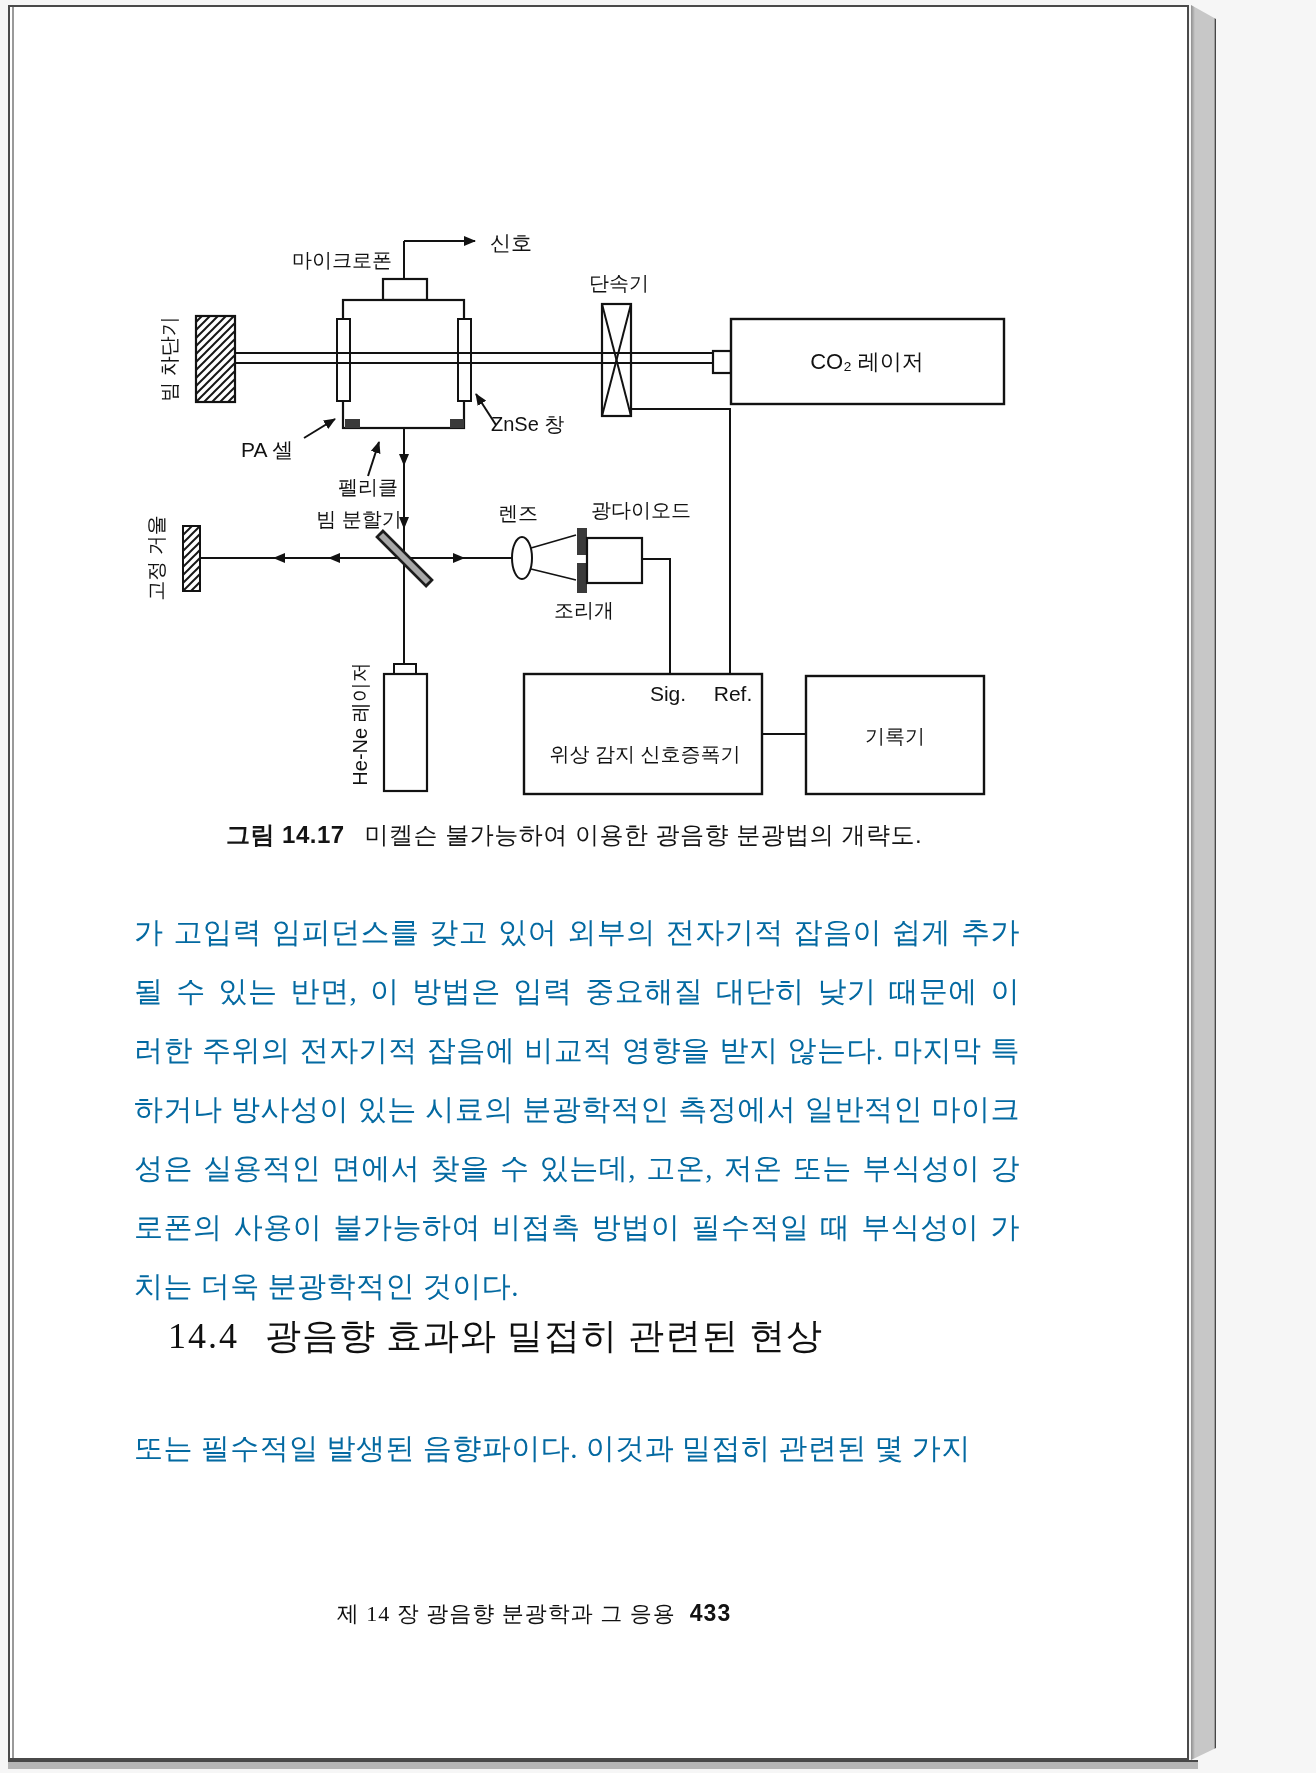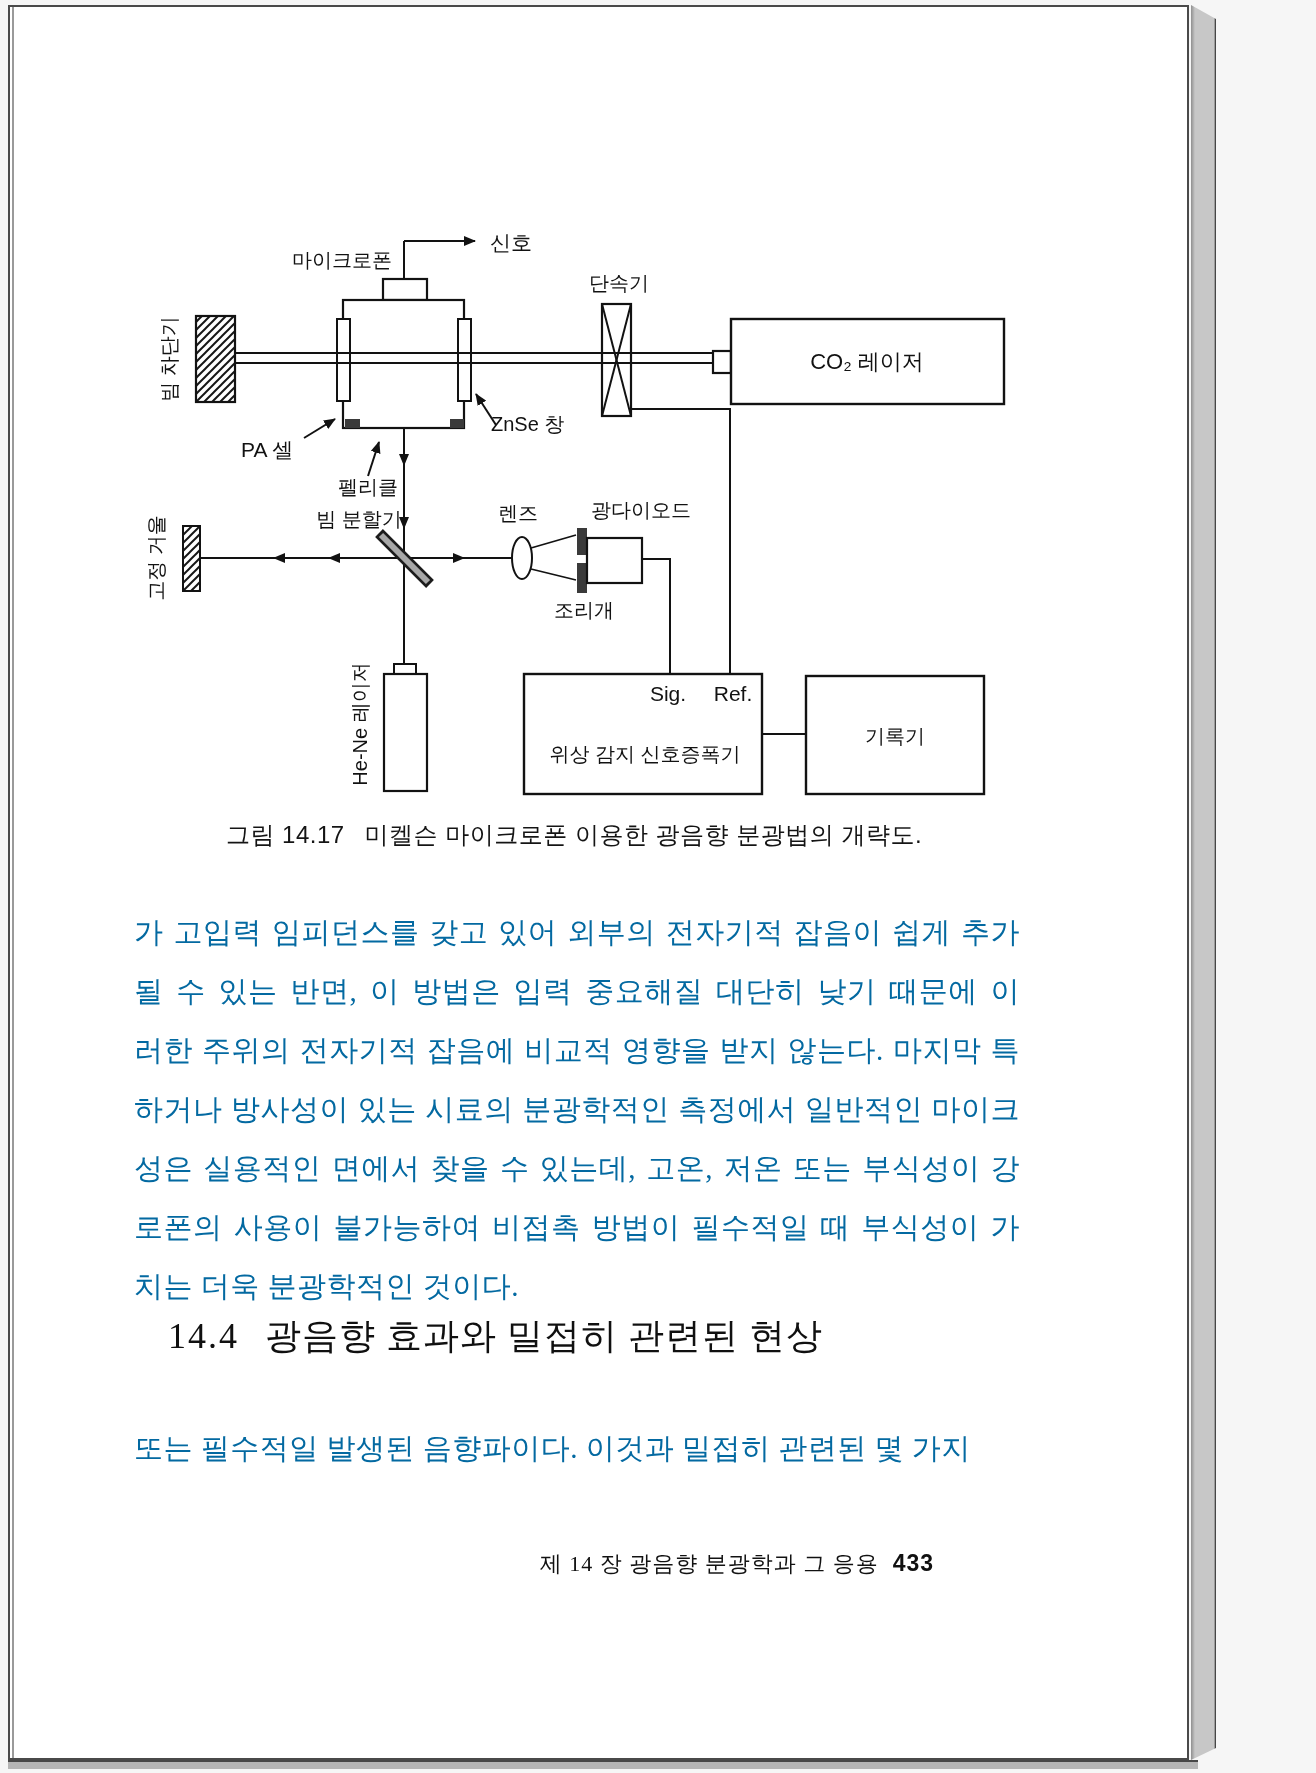--- a/index.html
+++ b/index.html
@@ -12,35 +12,35 @@
         background:linear-gradient(90deg,#8f8f8f 0,#c7c7c7 4px,#c7c7c7 calc(100% - 2px),#1c1c1c 100%);
         clip-path:polygon(0 0,100% 14px,100% calc(100% - 12px),0 100%);}
   .page-bottom-edge{position:absolute;left:8px;top:1760px;width:1190px;height:9px;
         background:#b5b5b5;border-top:2px solid #474747;box-sizing:border-box;}
 
   .diagram{position:absolute;left:124px;top:169px;}
   .diagram text{font-family:"Liberation Sans","DejaVu Sans",sans-serif;fill:#121212;}
 
   .caption{position:absolute;left:124px;top:812px;width:880px;text-align:center;
         font-family:"Liberation Sans","DejaVu Sans",sans-serif;font-size:24px;color:#141414;letter-spacing:.5px;}
-  .caption b{font-weight:400;margin-right:20px;}
+  .caption b{font-weight:700;margin-right:20px;}
 
   .bodytext{position:absolute;left:124px;width:886px;color:#0369a1;font-size:29px;}
   .bodytext .line{height:59px;line-height:59px;text-align:justify;text-align-last:justify;
         letter-spacing:.5px;white-space:nowrap;}
   .bodytext .line.last{text-align-last:left;}
   .bodytext .line.indent{text-indent:28px;}
   #para1{top:896px;}
   #para2{top:1412px;}
 
   .heading{position:absolute;left:158px;top:1305px;font-size:36px;color:#101010;
         font-family:"Liberation Serif","DejaVu Serif",serif;letter-spacing:1px;white-space:nowrap;}
   .heading .num{margin-right:26px;letter-spacing:2px;}
 
-  .footer{position:absolute;left:124px;top:1542px;width:800px;text-align:right;
+  .footer{position:absolute;left:124px;top:1592px;width:800px;text-align:center;
         font-size:22px;color:#111;letter-spacing:1px;white-space:nowrap;}
   .footer .pagenum{font-weight:700;font-family:"Liberation Sans","DejaVu Sans",sans-serif;margin-left:14px;font-size:23px;}
 </style>
 </head>
 <body>
 
 <div class="stage">
   <div class="page">
 
     <svg class="diagram" width="880" height="630" viewBox="0 0 880 630">
@@ -126,21 +126,21 @@
       <text x="534" y="525" text-anchor="middle" font-size="21">Sig.</text>
       <text x="599" y="525" text-anchor="middle" font-size="21">Ref.</text>
       <text x="511" y="585" text-anchor="middle" font-size="20">위상 감지 신호증폭기</text>
 
       <line x1="628" y1="558" x2="672" y2="558" stroke="#121212" stroke-width="2"></line>
       <rect x="672" y="500" width="178" height="118" fill="#fff" stroke="#121212" stroke-width="2.4"></rect>
       <text x="761" y="567" text-anchor="middle" font-size="20">기록기</text>
     </svg>
 
     <div class="caption">
-      <b>그림 14.17</b><span>미켈슨 마이크로폰 이용한 광음향 분광법의 개략도.</span>
+      <b>그림 14.17</b><span>미켈슨 불가능하여 이용한 광음향 분광법의 개략도.</span>
     </div>
 
     <div class="bodytext" id="para1">
       <div class="line">가 고입력 임피던스를 갖고 있어 외부의 전자기적 잡음이 쉽게 추가</div>
       <div class="line">될 수 있는 반면, 이 방법은 입력 중요해질 대단히 낮기 때문에 이</div>
       <div class="line">러한 주위의 전자기적 잡음에 비교적 영향을 받지 않는다. 마지막 특</div>
       <div class="line">하거나 방사성이 있는 시료의 분광학적인 측정에서 일반적인 마이크</div>
       <div class="line">성은 실용적인 면에서 찾을 수 있는데, 고온, 저온 또는 부식성이 강</div>
       <div class="line">로폰의 사용이 불가능하여 비접촉 방법이 필수적일 때 부식성이 가</div>
       <div class="line last">치는 더욱 분광학적인 것이다.</div>

